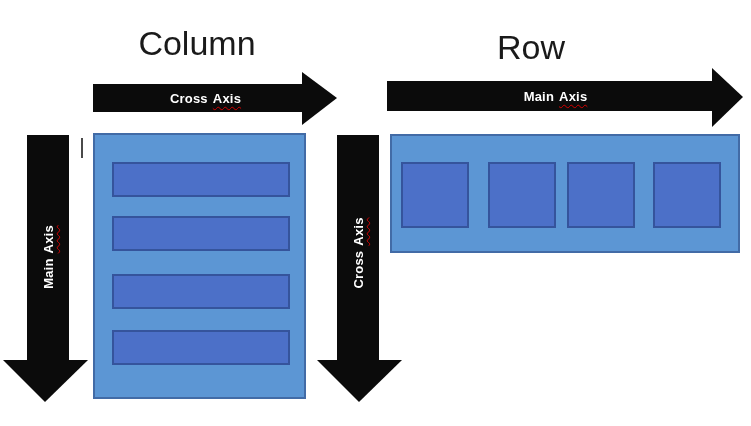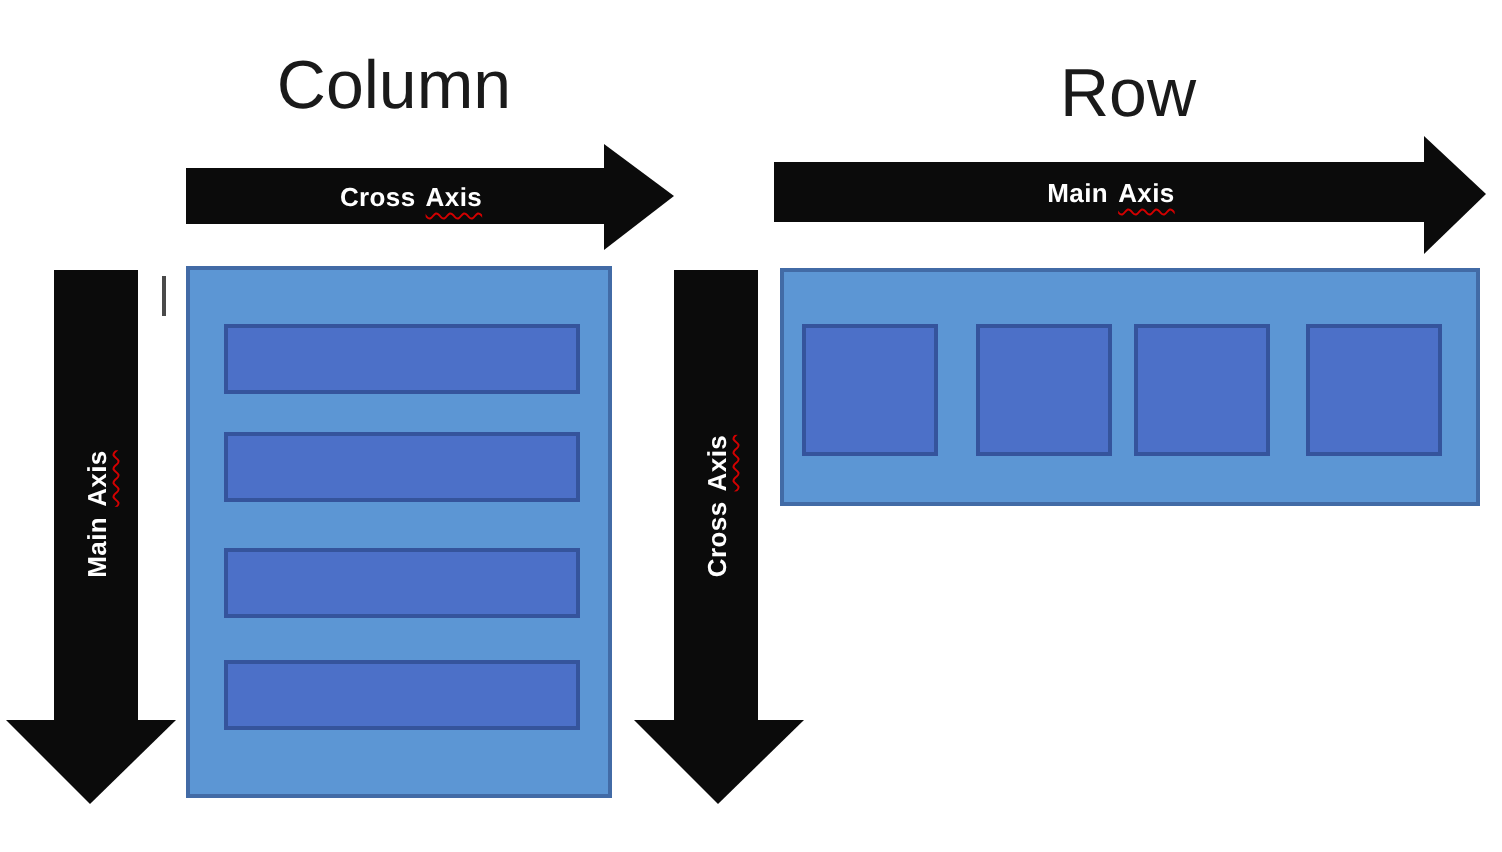--- a/index.html
+++ b/index.html
@@ -6,21 +6,21 @@
   .canvas{
     position:relative;width:751px;height:426px;background:#ffffff;
     overflow:hidden;font-family:"Liberation Sans",sans-serif;
   }
   
   .title{
     position:absolute;width:220px;text-align:center;
     font-size:34px;font-weight:400;color:#1a1a1a;line-height:1;
   }
   .col-title{left:87px;top:26px;}
-  .row-title{left:454px;top:30px;}
+  .row-title{left:421px;top:30px;}
 
   
   .harrow{position:absolute;}
   .harrow .shaft{position:absolute;background:#0b0b0b;}
   .harrow .head{position:absolute;width:0;height:0;}
   .hlabel{
     position:absolute;display:flex;align-items:center;justify-content:center;
     gap:5px;color:#ffffff;font-size:13px;font-weight:700;letter-spacing:.2px;
   }
   #col-cross{left:93px;top:72px;width:244px;height:53px;}

